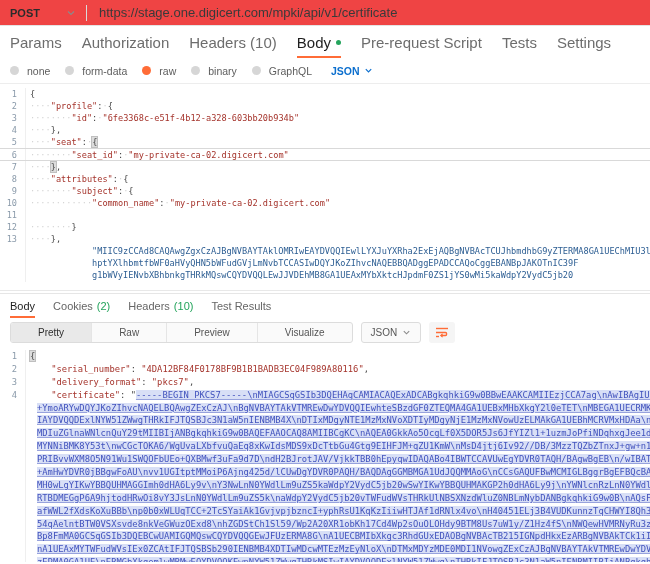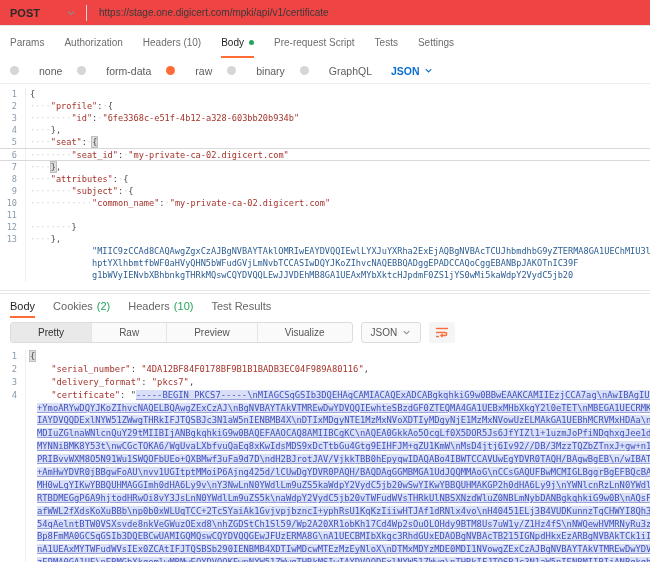--- a/index.html
+++ b/index.html
@@ -7,34 +7,34 @@
        font-family:"Liberation Sans",sans-serif;color:#333;}
 
   
   .urlbar{height:26px;background:#ef4444;border-bottom:1px solid #e4e4e4;
           display:flex;align-items:center;box-sizing:border-box;}
   .method{width:86px;display:flex;align-items:center;justify-content:space-between;
           padding:0 10px;box-sizing:border-box;cursor:pointer;}
   .method-label{font-weight:bold;font-size:11px;color:#2b2b2b;}
   .chev{color:#8b8b8b;display:flex;align-items:center;}
   .vdiv{width:1px;height:16px;background:#dadada;}
-  .url-input{flex:1;border:0;outline:0;background:transparent;font-size:10px;color:#3a3a3a;
+  .url-input{flex:1;border:0;outline:0;background:transparent;font-size:13px;color:#3a3a3a;
              padding:0 12px;font-family:"Liberation Sans",sans-serif;}
 
   
-  .tabs{height:32px;display:flex;align-items:stretch;gap:20px;padding:0 10px;font-size:10px;color:#6d6d6d;}
+  .tabs{height:32px;display:flex;align-items:stretch;gap:20px;padding:0 10px;font-size:15px;color:#6d6d6d;}
   .tab{display:flex;align-items:center;gap:5px;position:relative;cursor:pointer;white-space:nowrap;}
   .tab.active{color:#1f1f1f;}
   .tab.active::after{content:"";position:absolute;left:0;right:0;bottom:0;height:2px;background:var(--accent);}
   .gdot{width:5px;height:5px;border-radius:50%;background:var(--green);}
 
   
   .modes{height:26px;display:flex;align-items:center;gap:15px;padding:0 10px;
          font-size:10.5px;color:#5d5d5d;border-bottom:1px solid #ededed;box-sizing:border-box;}
-  .mode{display:flex;align-items:center;gap:20px;cursor:pointer;}
+  .mode{display:flex;align-items:center;gap:8px;cursor:pointer;}
   .radio{width:9px;height:9px;border-radius:50%;background:#d6d6d6;}
   .mode.sel .radio{background:var(--accent);}
   .lang-select{display:flex;align-items:center;gap:4px;color:var(--blue);font-weight:bold;
                font-size:10.5px;cursor:pointer;margin-left:4px;}
   .lang-select .chev{color:var(--blue);}
 
   
   .editor{font-family:"DejaVu Sans Mono","Liberation Mono",monospace;overflow:hidden;
           box-sizing:border-box;padding-top:4px;background:#fff;}
   .editor.req{height:207px;font-size:8.6px;border-bottom:1px solid #e8e8e8;}

